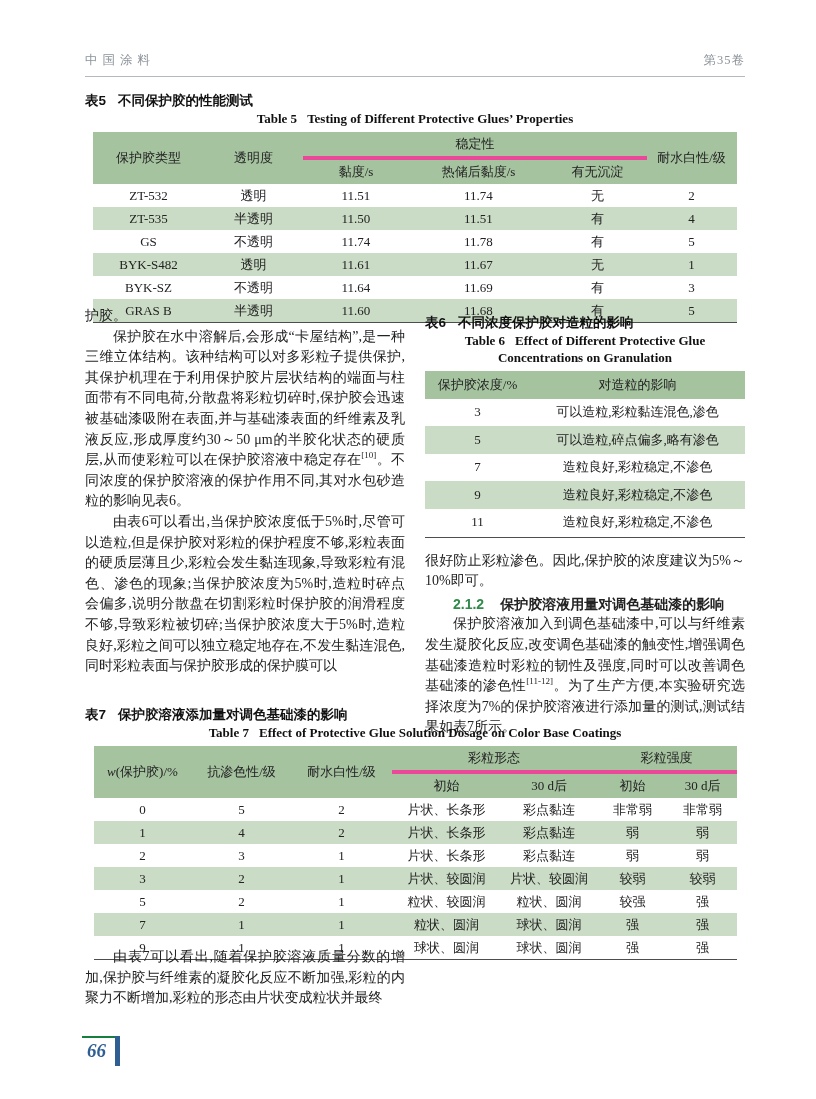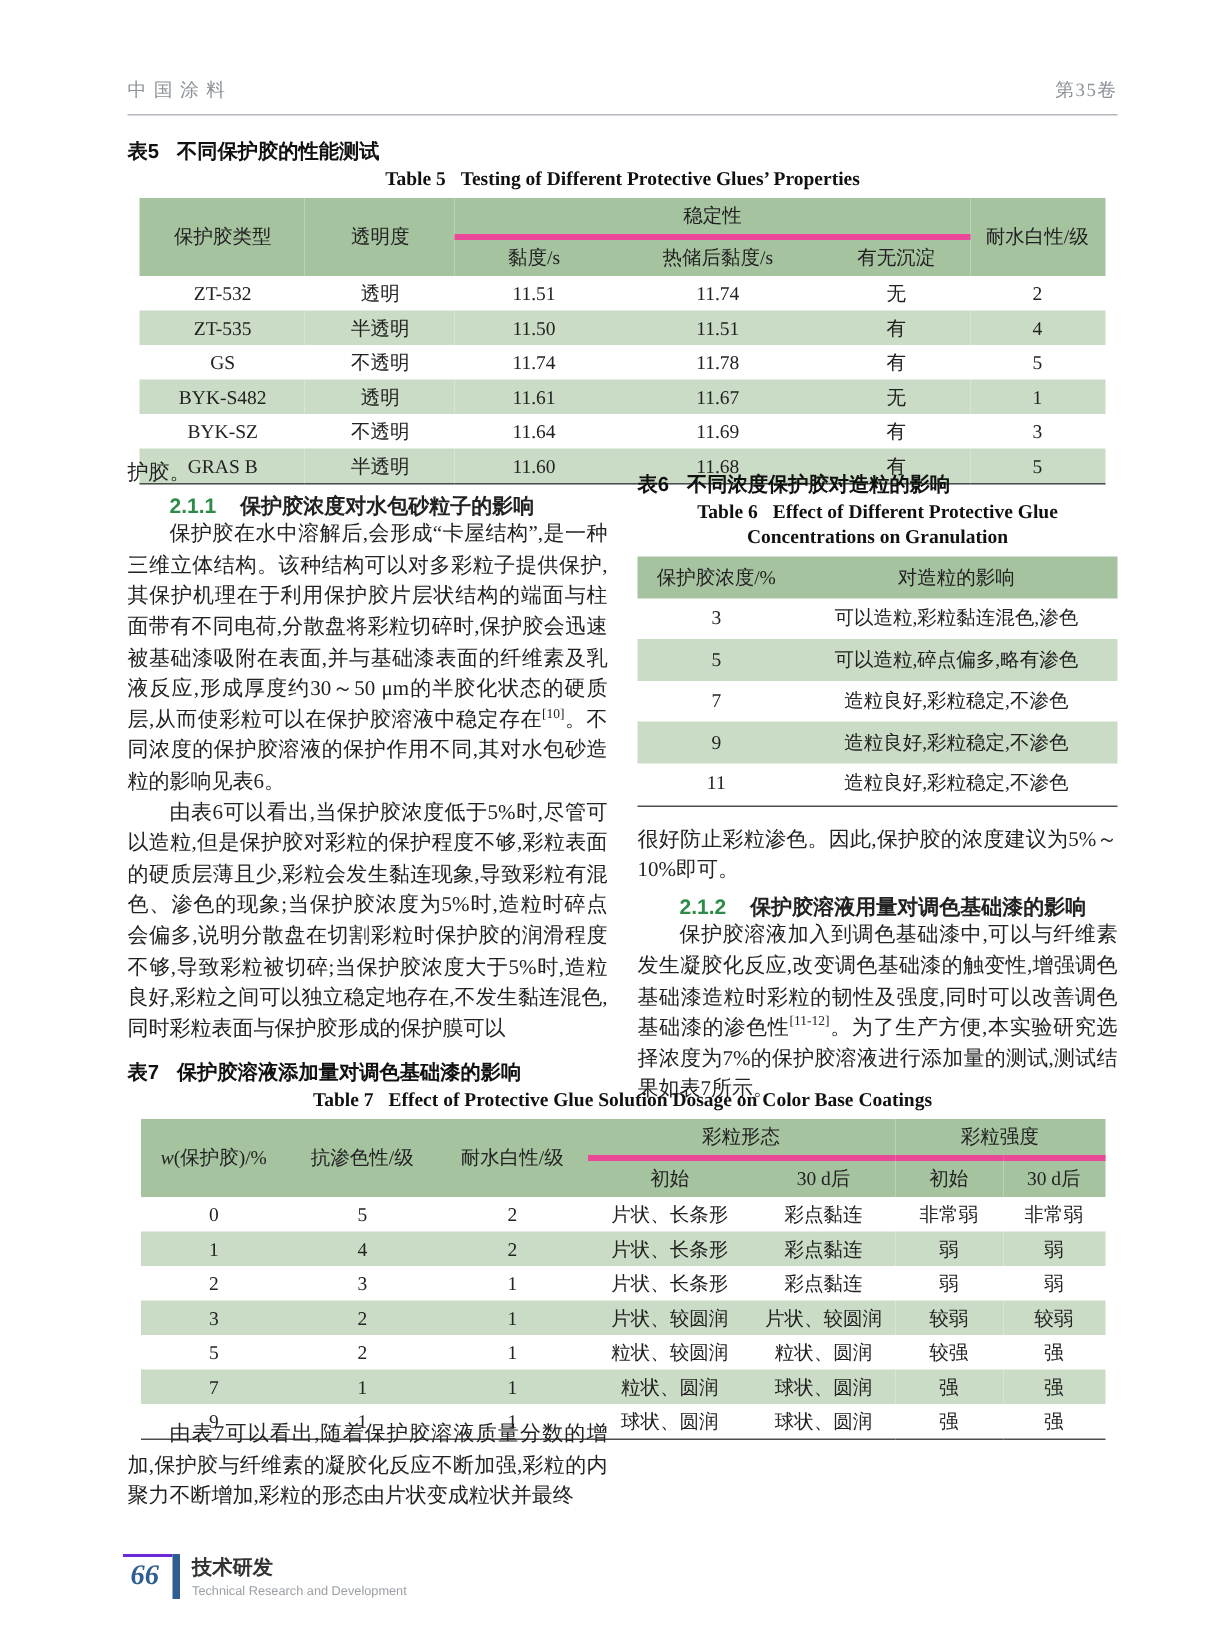--- a/index.html
+++ b/index.html
@@ -58,21 +58,21 @@
   .t7-block { position:absolute; top:706px; left:85px; width:660px; }
 
   .right-p1 { margin-top:13px; }
   .h212 { margin-top:2px; }
 
   .bottom-cols { top:947px; }
 
   
   .footer { position:absolute; top:1036px; left:82px; display:flex; align-items:flex-start; }
   .page-num-box {
-    border-top:2px solid #6d28d9; color:#2f5e92; font-style:italic; font-weight:bold;
+    border-top:2px solid #15803d; color:#2f5e92; font-style:italic; font-weight:bold;
     font-family:"Liberation Serif","DejaVu Serif",serif; font-size:19px;
     padding:2px 9px 2px 5px; line-height:22px;
   }
   .footer-bar { width:5px; height:30px; background:#2f5e92; margin-right:8px; }
   .footer-zh { font-family:"Liberation Sans","DejaVu Sans",sans-serif; font-weight:bold; font-size:13.5px; color:#333; line-height:16px; margin-top:1px; }
   .footer-en { font-size:8.5px; color:#9aa0a5; font-family:"Liberation Sans","DejaVu Sans",sans-serif; margin-top:2px; }
 </style>
 </head>
 <body>
 
@@ -163,23 +163,20 @@
           <td class="num">5</td>
         </tr>
         </tbody>
     </table>
   </div>
 
   <div class="columns" style="top:306px;">
 
     <div class="col">
       <p class="noindent">护胶。</p>
-      <p class="sec-head">
-        <span class="sec-num">2.1.1</span><span>保护胶浓度对水包砂粒子的影响</span>
-      </p>
       <p><span>保护胶在水中溶解后,会形成“卡屋结构”,是一种三维立体结构。该种结构可以对多彩粒子提供保护,其保护机理在于利用保护胶片层状结构的端面与柱面带有不同电荷,分散盘将彩粒切碎时,保护胶会迅速被基础漆吸附在表面,并与基础漆表面的纤维素及乳液反应,形成厚度约30～50 μm的半胶化状态的硬质层,从而使彩粒可以在保护胶溶液中稳定存在</span><sup>[10]</sup><span>。不同浓度的保护胶溶液的保护作用不同,其对水包砂造粒的影响见表6。</span></p>
       <p>由表6可以看出,当保护胶浓度低于5%时,尽管可以造粒,但是保护胶对彩粒的保护程度不够,彩粒表面的硬质层薄且少,彩粒会发生黏连现象,导致彩粒有混色、渗色的现象;当保护胶浓度为5%时,造粒时碎点会偏多,说明分散盘在切割彩粒时保护胶的润滑程度不够,导致彩粒被切碎;当保护胶浓度大于5%时,造粒良好,彩粒之间可以独立稳定地存在,不发生黏连混色,同时彩粒表面与保护胶形成的保护膜可以</p>
     </div>
 
     <div class="col">
 
       <div class="t6-block">
         <div class="cap-zh">
           <span class="cap-label">表6</span><span>不同浓度保护胶对造粒的影响</span>
         </div>
@@ -334,19 +331,15 @@
 
   <div class="columns bottom-cols">
     <div class="col">
       <p>由表7可以看出,随着保护胶溶液质量分数的增加,保护胶与纤维素的凝胶化反应不断加强,彩粒的内聚力不断增加,彩粒的形态由片状变成粒状并最终</p>
     </div>
   </div>
 
   <div class="footer">
     <div class="page-num-box">66</div>
     <div class="footer-bar"></div>
-    <div class="footer-text">
-      <div class="footer-zh">技术研发</div>
-      <div class="footer-en">Technical Research and Development</div>
-    </div>
   </div>
 
 </div>
 
 </body></html>

